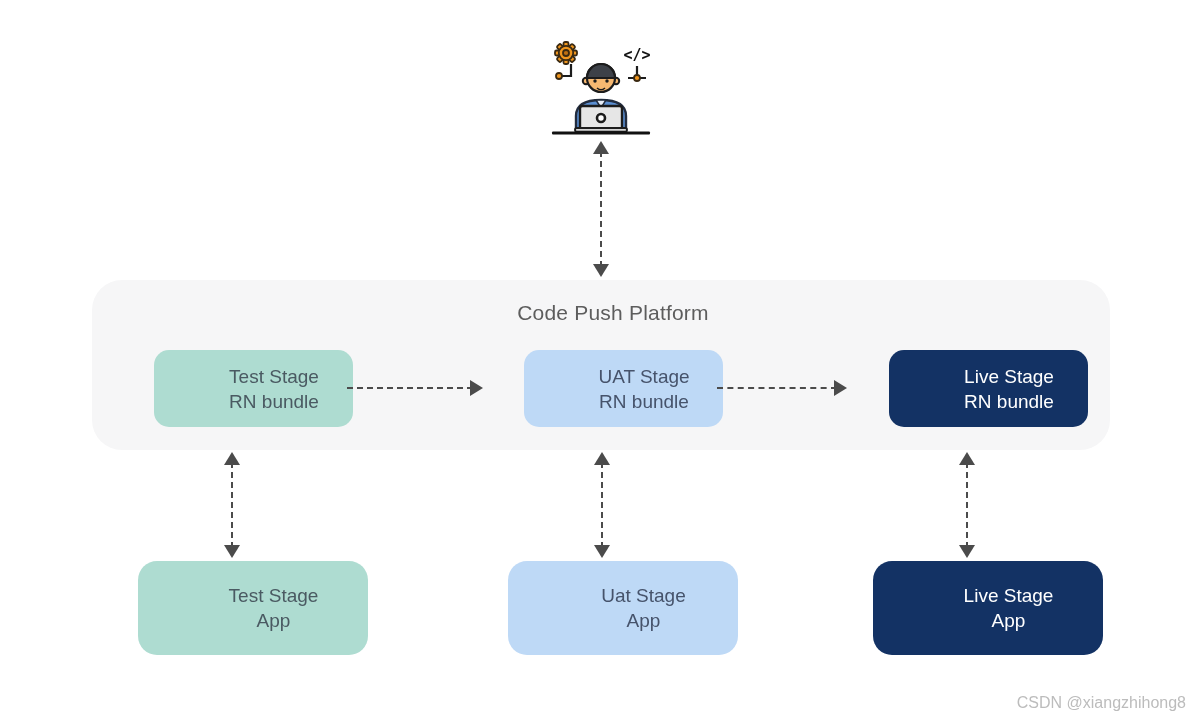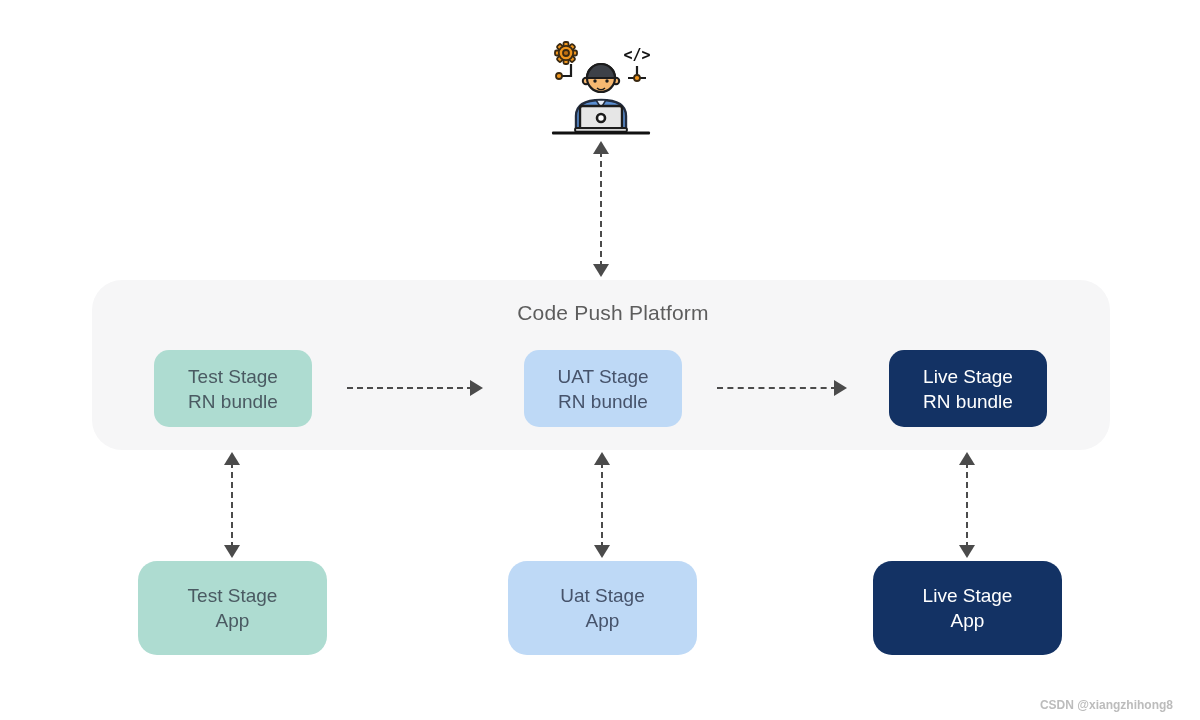--- a/index.html
+++ b/index.html
@@ -17,21 +17,21 @@
   }
   .platform-title{
     position:absolute; top:21px; left:12px; width:100%;
     text-align:center; font-size:21px; color:var(--title-color);
     letter-spacing:.2px;
   }
 
   
   .box{
     display:flex; align-items:center; justify-content:center;
-    text-align:center; white-space:pre-line; line-height:25px; font-size:19px;
+    text-align:center; white-space:pre-line; line-height:25px; font-size:19px;padding-left:41px;
   }
   .bundle{ width:158px; height:77px; border-radius:15px; }
   .app{ width:189px; height:94px; border-radius:19px; }
   .bundle-0{ left:154px; top:350px; }
   .bundle-1{ left:524px; top:350px; }
   .bundle-2{ left:889px; top:350px; }
   .app-0{ left:138px; top:561px; }
   .app-1{ left:508px; top:561px; }
   .app-2{ left:873px; top:561px; }
 
@@ -60,21 +60,21 @@
   .arrow-uat{ left:594px; top:452px; height:106px; }
   .arrow-live{ left:959px; top:452px; height:106px; }
   .harrow-1{ left:347px; top:380px; width:136px; }
   .harrow-2{ left:717px; top:380px; width:130px; }
 
   
   .dev-icon{ left:549px; top:36px; width:104px; height:102px; }
 
   
   .watermark{
-    right:27px; bottom:8px; font-size:12px; color:var(--watermark-color);font-weight:bold;
+    right:14px; bottom:8px; font-size:16px; color:var(--watermark-color);
   }
 </style>
 </head>
 <body style="background: rgb(255, 255, 255); --arrow: #4b4b4b; --platform-bg: #f6f6f7; --title-color: #5d5d5d; --watermark-color: #bcbcbc;">
 
 <div class="abs dev-icon">
   <svg width="104" height="102" viewBox="0 0 104 102">
 
     <g stroke="#3b2a12" stroke-width="1.8" fill="#f0961e">
       <rect x="14.5" y="6" width="5" height="22" rx="1.5"></rect>

